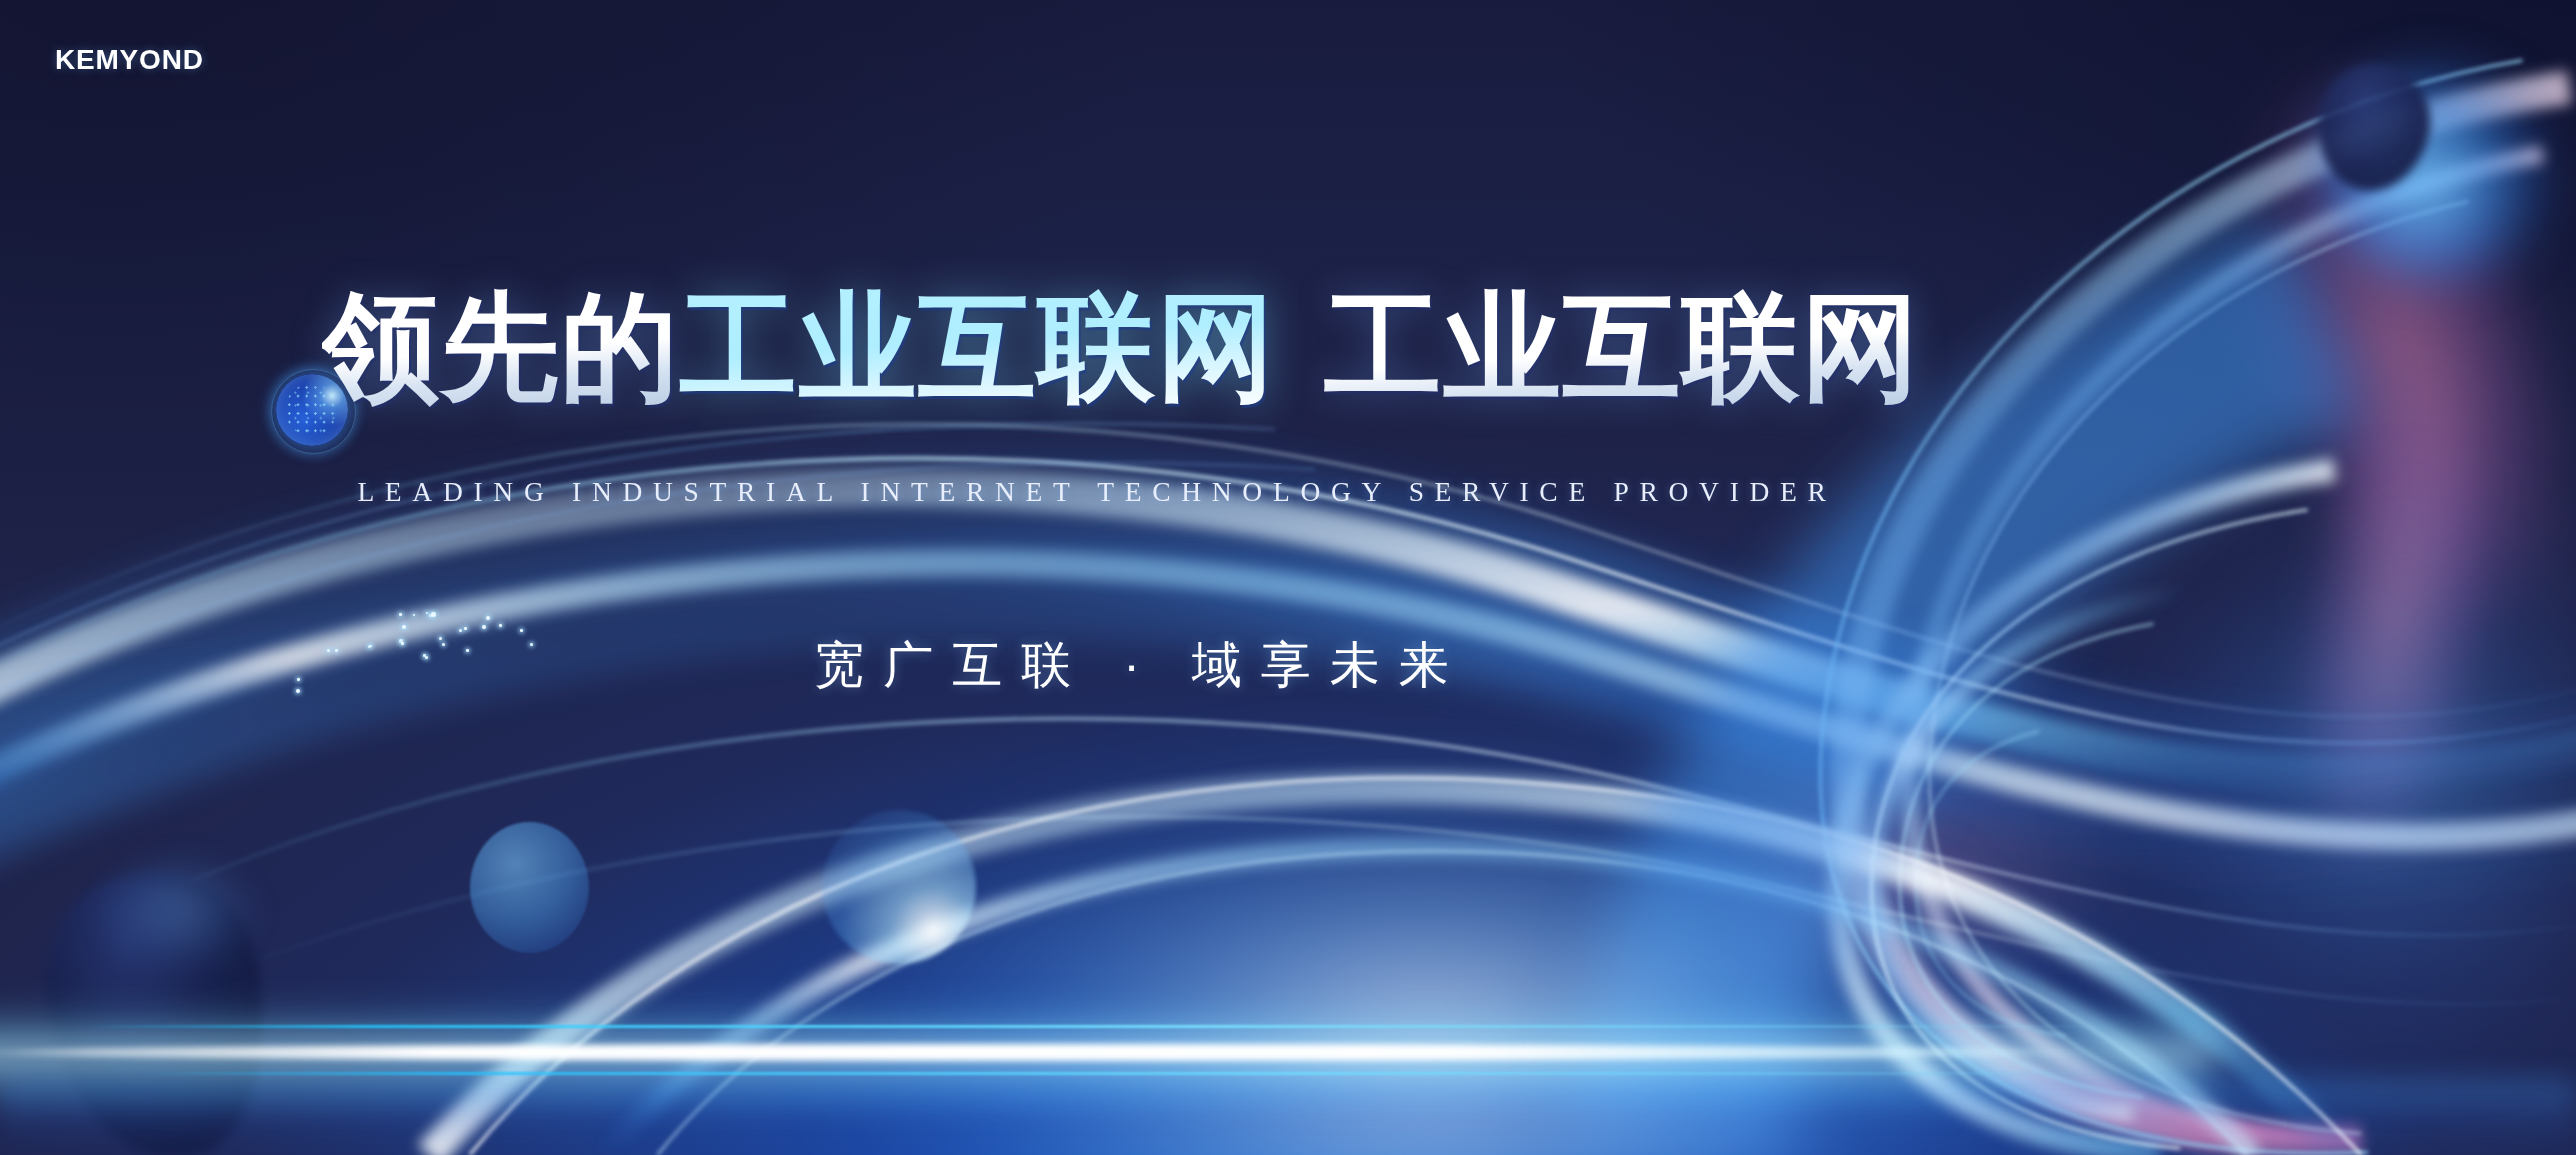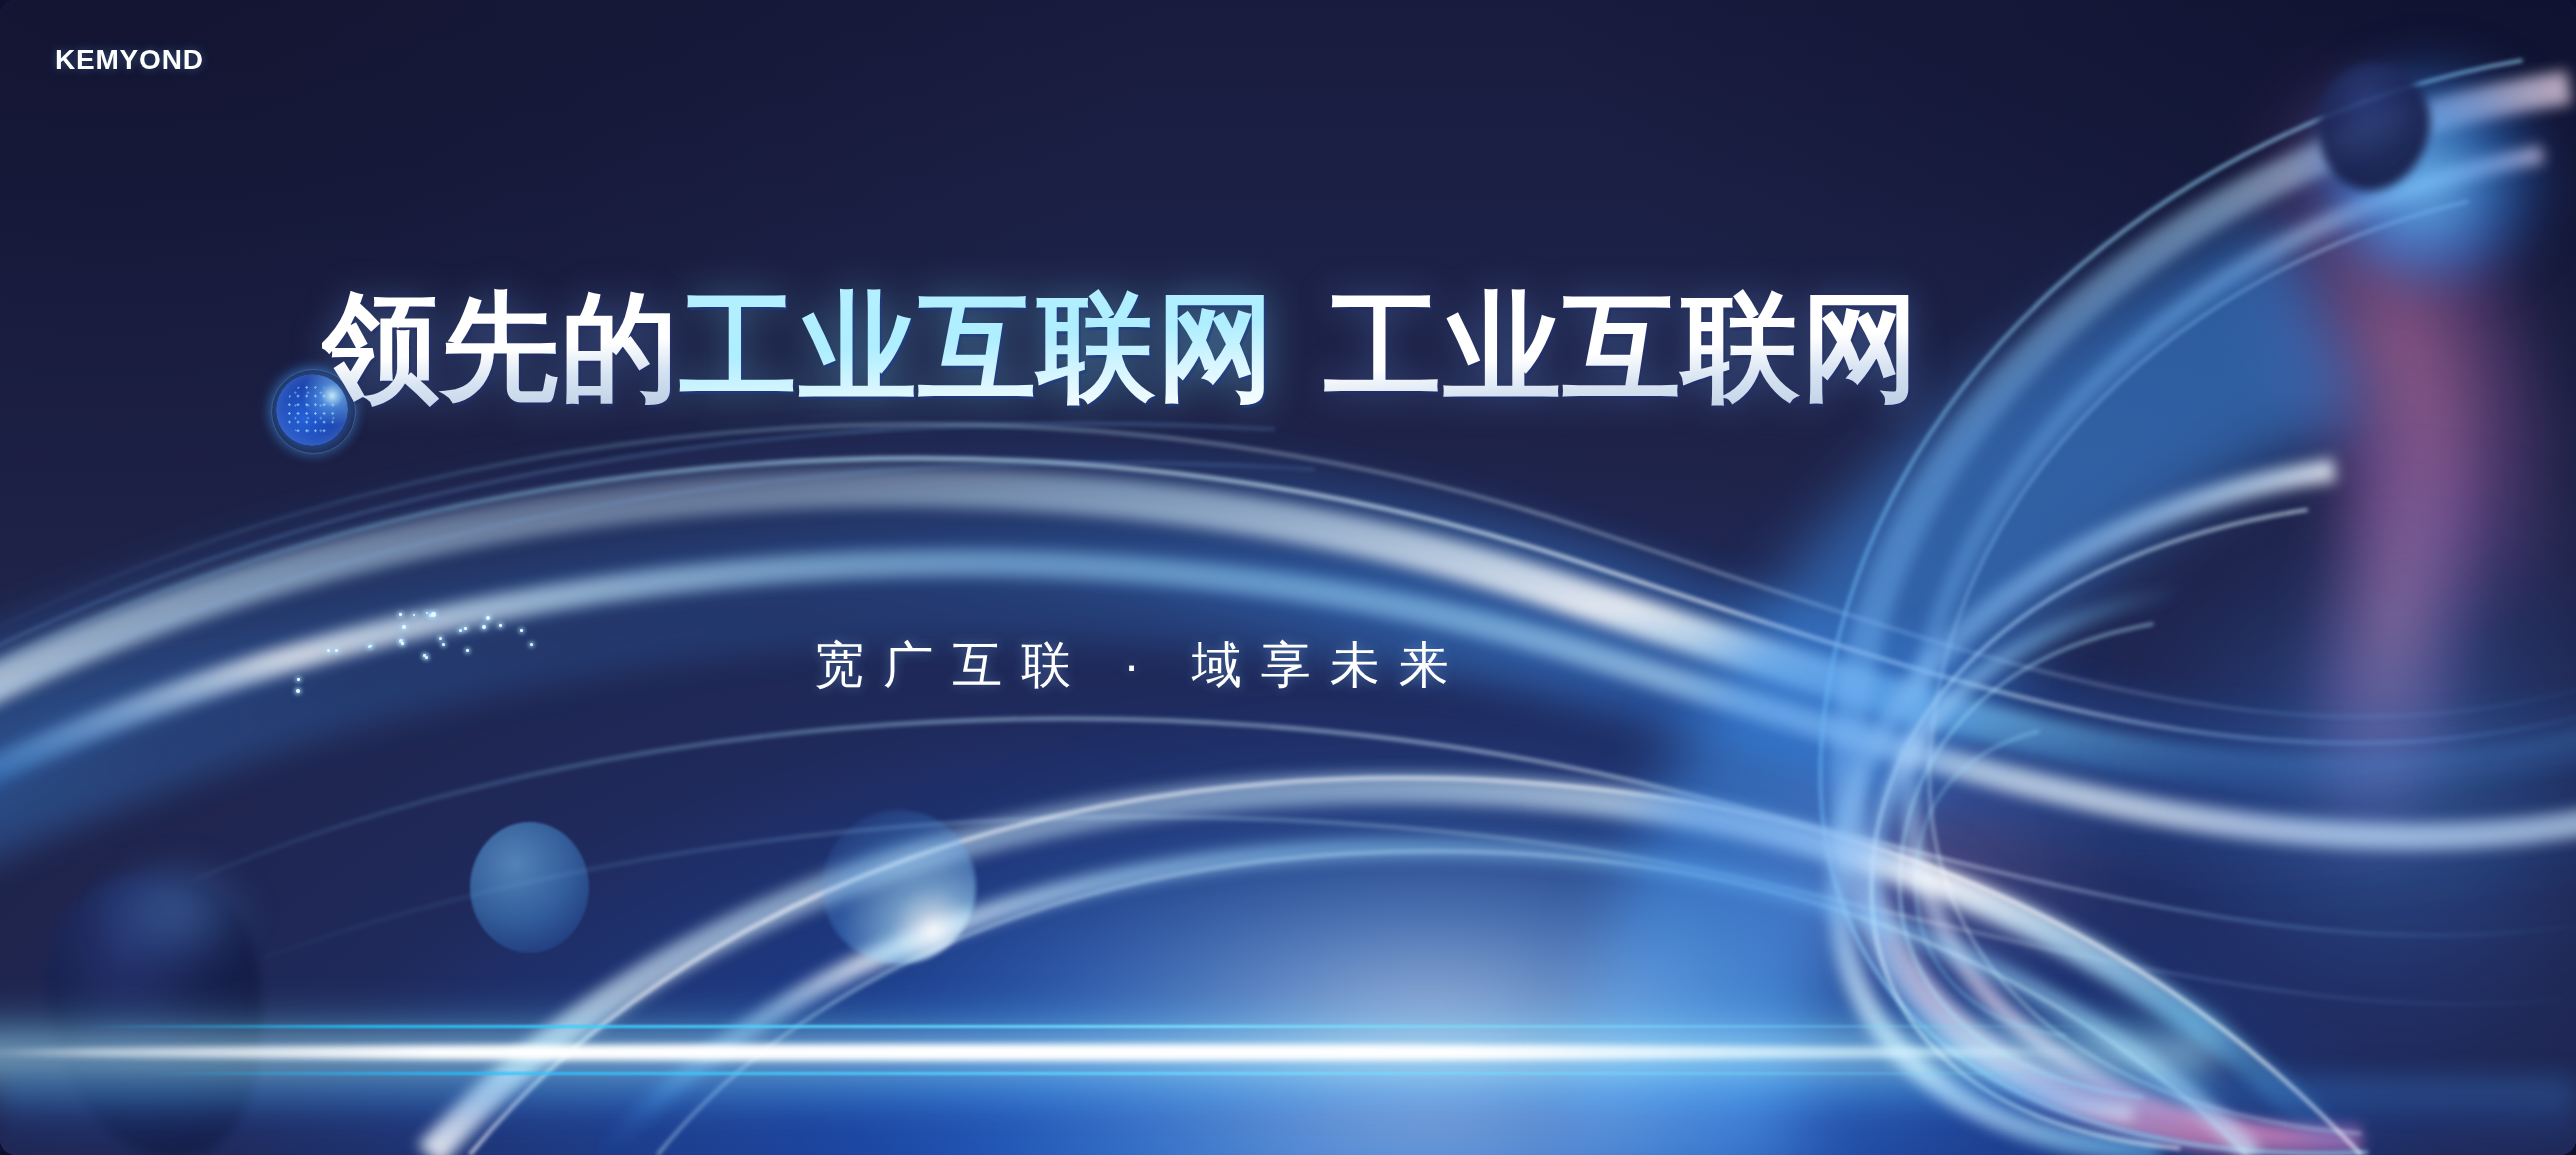--- a/index.html
+++ b/index.html
@@ -8,21 +8,20 @@
     background: #0d1030;
   }
   #banner {
     position: relative;
     width: 2576px;
     height: 1155px;
     overflow: hidden;
     font-family: "Liberation Sans", "DejaVu Sans", sans-serif;
     background: #1f2349;
     isolation: isolate;
-    border-radius: 16px;
   }
 
   
   .bg-base {
     position: absolute;
     inset: 0;
     background:
       radial-gradient(ellipse 1610px 939px at 52% 118%, #2f7fe0 0%, #1f62c6 18%, #1c49a8 34%, #1e3a83 52%, #1f2a5c 72%, #1f2349 100%),
       linear-gradient(180deg, #1b1f44 0%, #1e2750 34%, #21357a 62%, #1f2f6e 100%);
   }
@@ -447,17 +446,18 @@
 
   <div class="title-sphere-ring"></div>
   <div class="title-sphere"></div>
 
   <div class="logo">KEMYOND</div>
 
   <div class="text-stack">
     <div class="headline">
       <span class="w">领先的</span><span class="c">工业互联网</span><span class="w">工业互联网</span>
     </div>
+    <div class="subtitle-en">LEADING INDUSTRIAL INTERNET TECHNOLOGY SERVICE PROVIDER</div>
     <div class="tagline">宽广互联 · 域享未来</div>
   </div>
 
 </div>
 
 
 </body></html>

